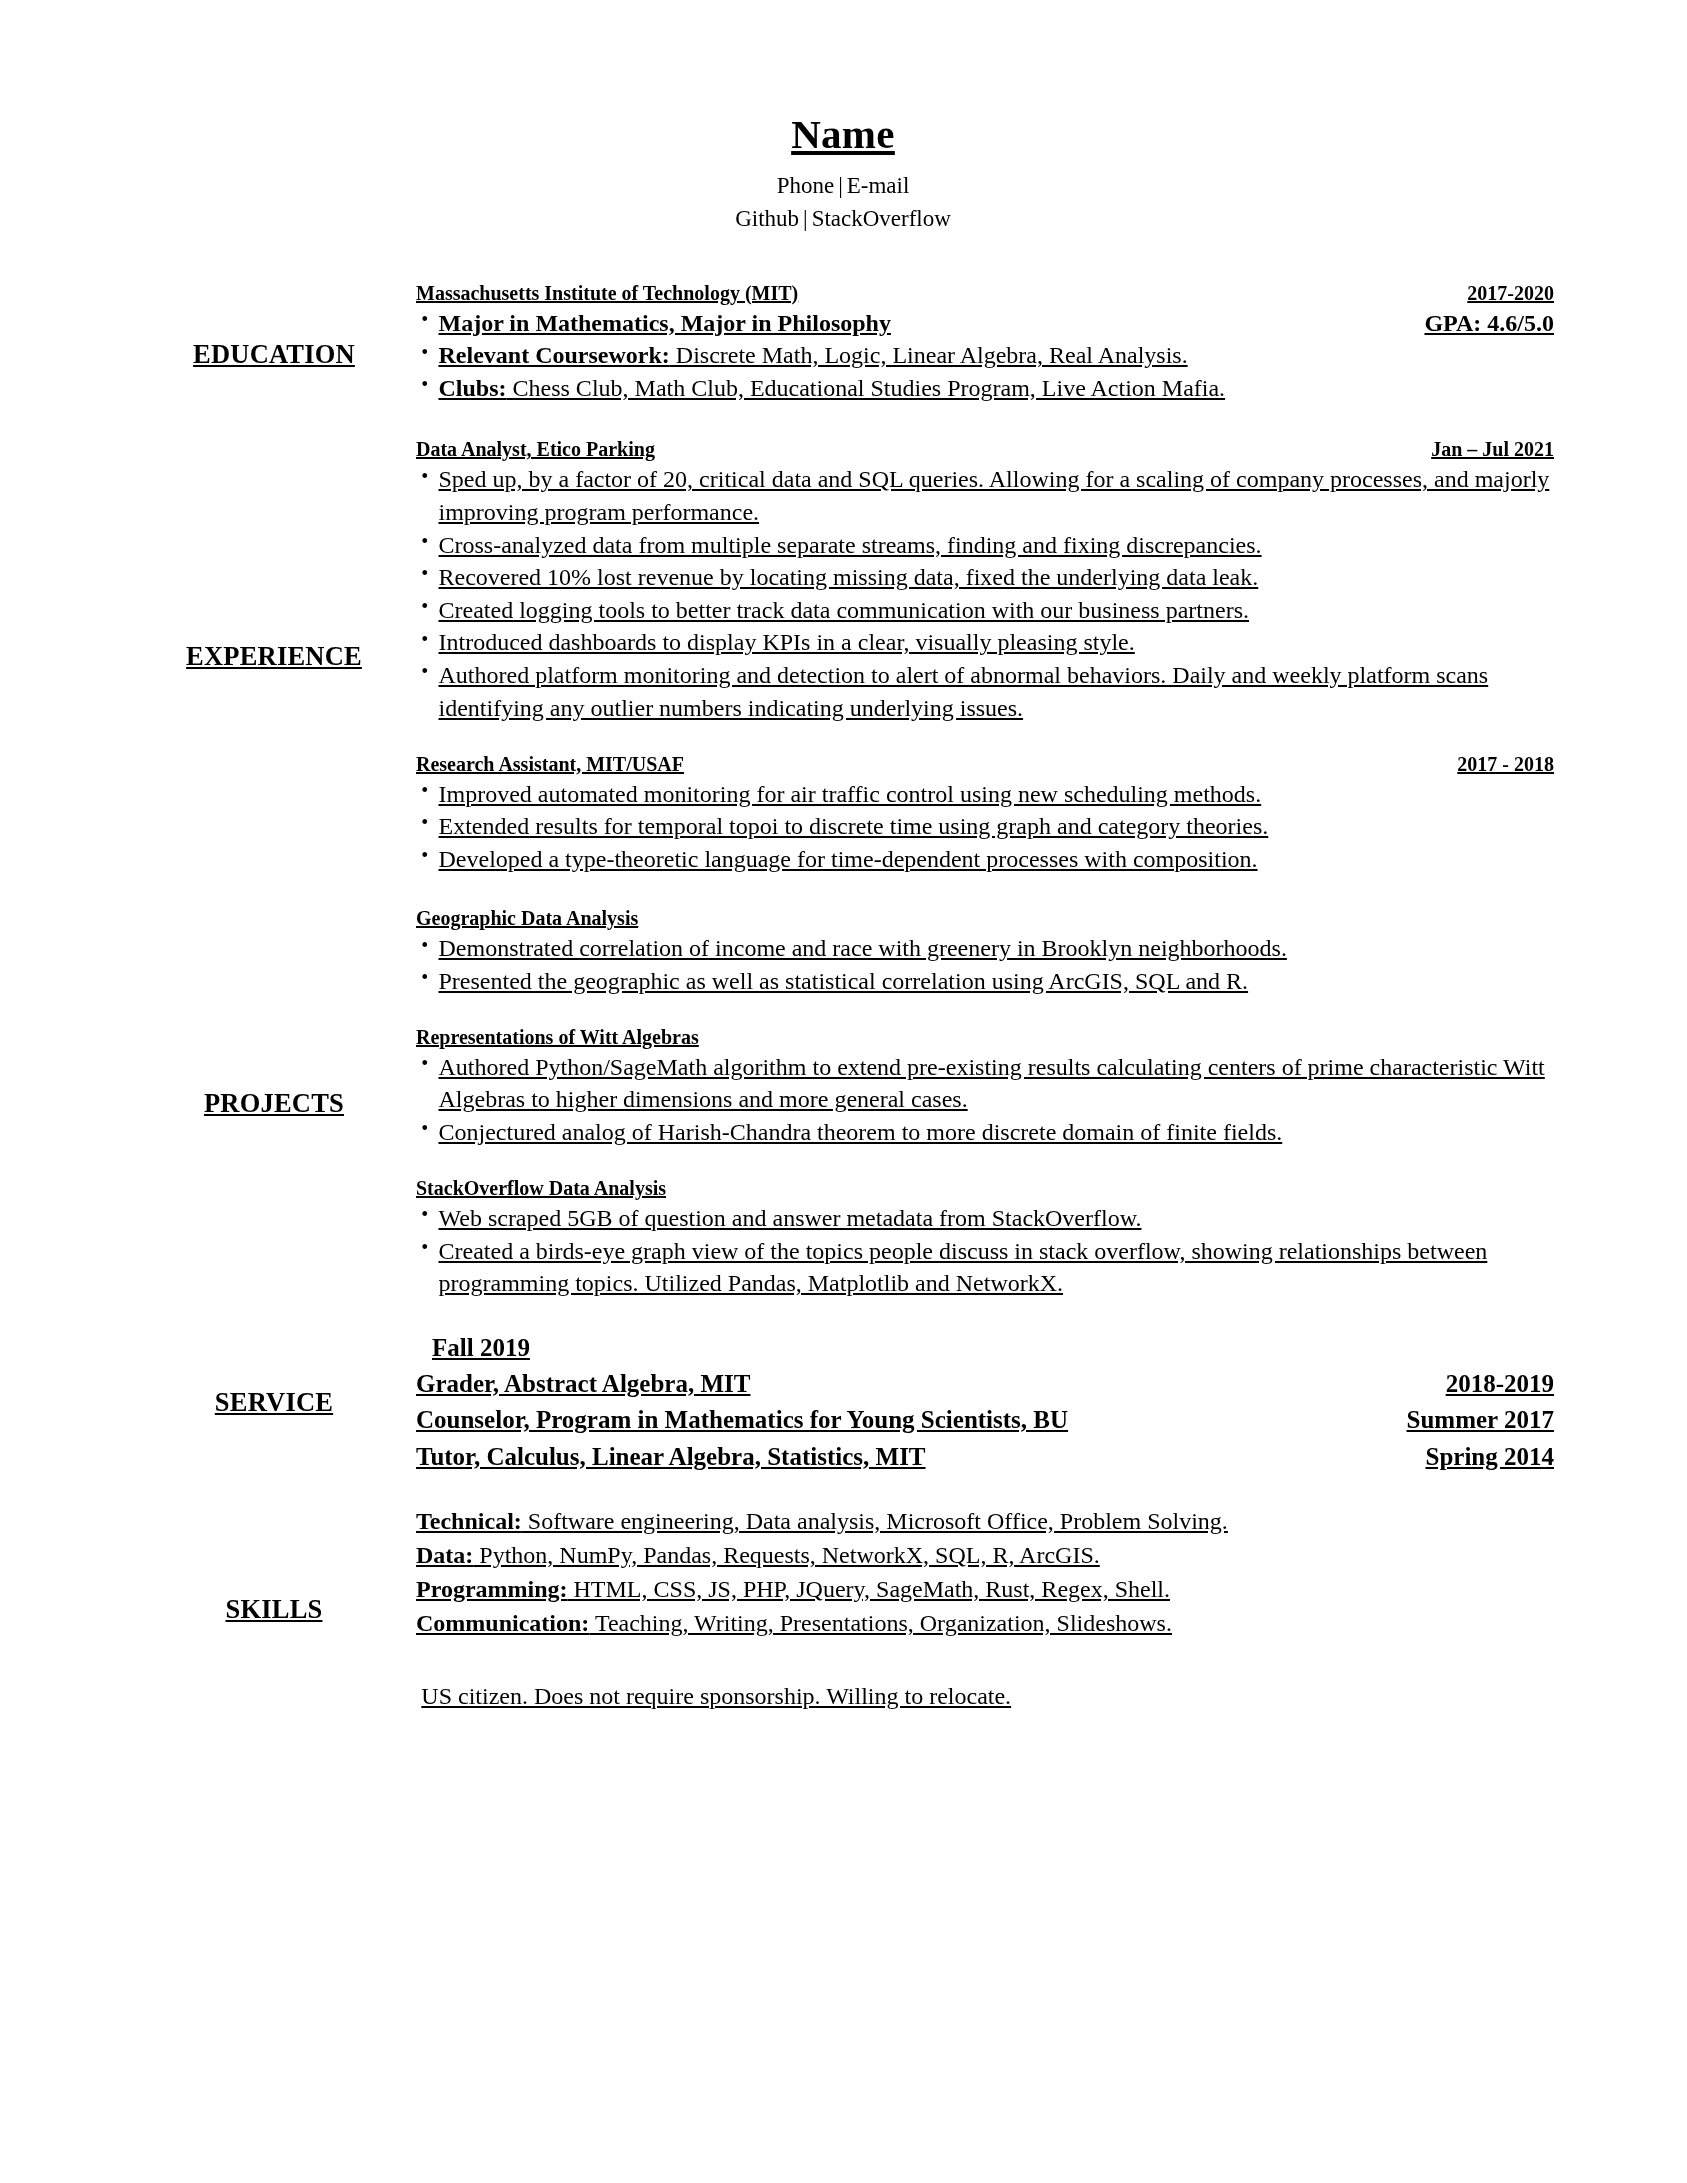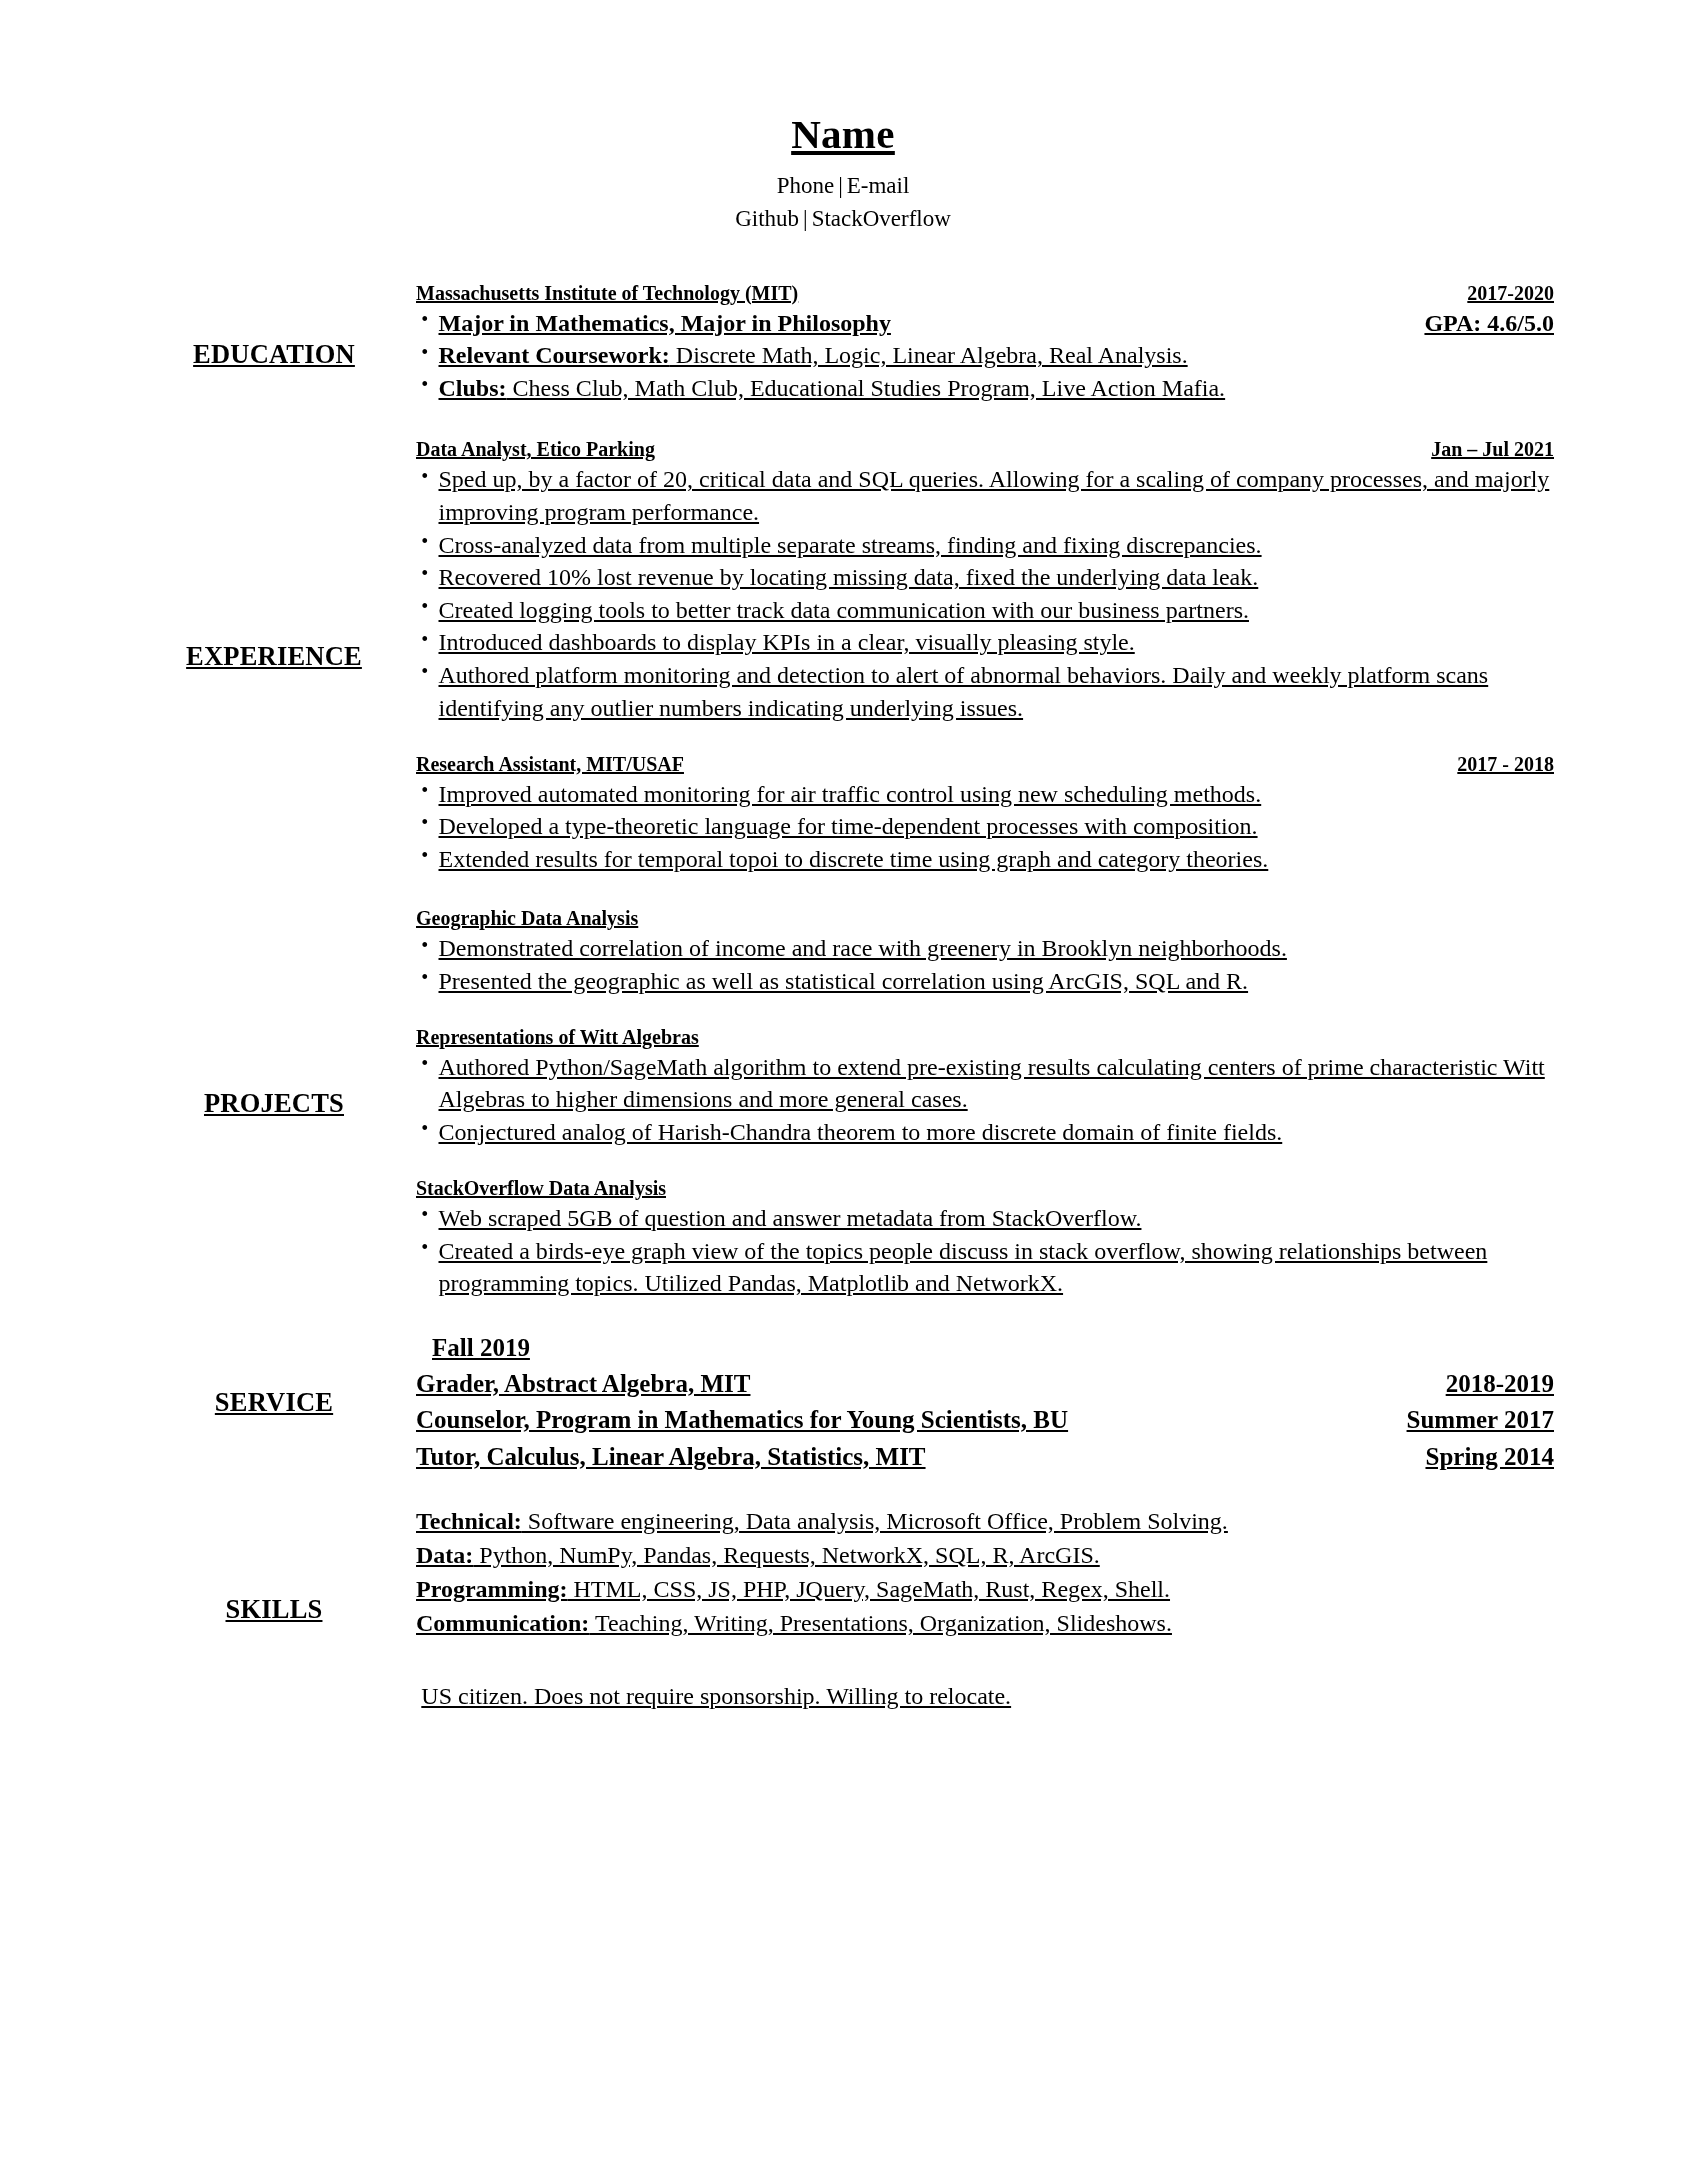--- a/index.html
+++ b/index.html
@@ -196,22 +196,22 @@
           </ul>
         </div>
 
         <div class="entry-block">
           <div class="entry-head">
             <span class="left">Research Assistant, MIT/USAF</span>
             <span class="right">2017 - 2018</span>
           </div>
           <ul class="bullets">
             <li>Improved automated monitoring for air traffic control using new scheduling methods.</li>
+            <li>Extended results for temporal topoi to discrete time using graph and category theories.</li>
             <li>Developed a type-theoretic language for time-dependent processes with composition.</li>
-            <li>Extended results for temporal topoi to discrete time using graph and category theories.</li>
           </ul>
         </div>
 
       </div>
     </div>
 
     <div class="section" style="margin-top:30px;">
       <div class="sec-label top1">PROJECTS</div>
       <div class="sec-body">
 

